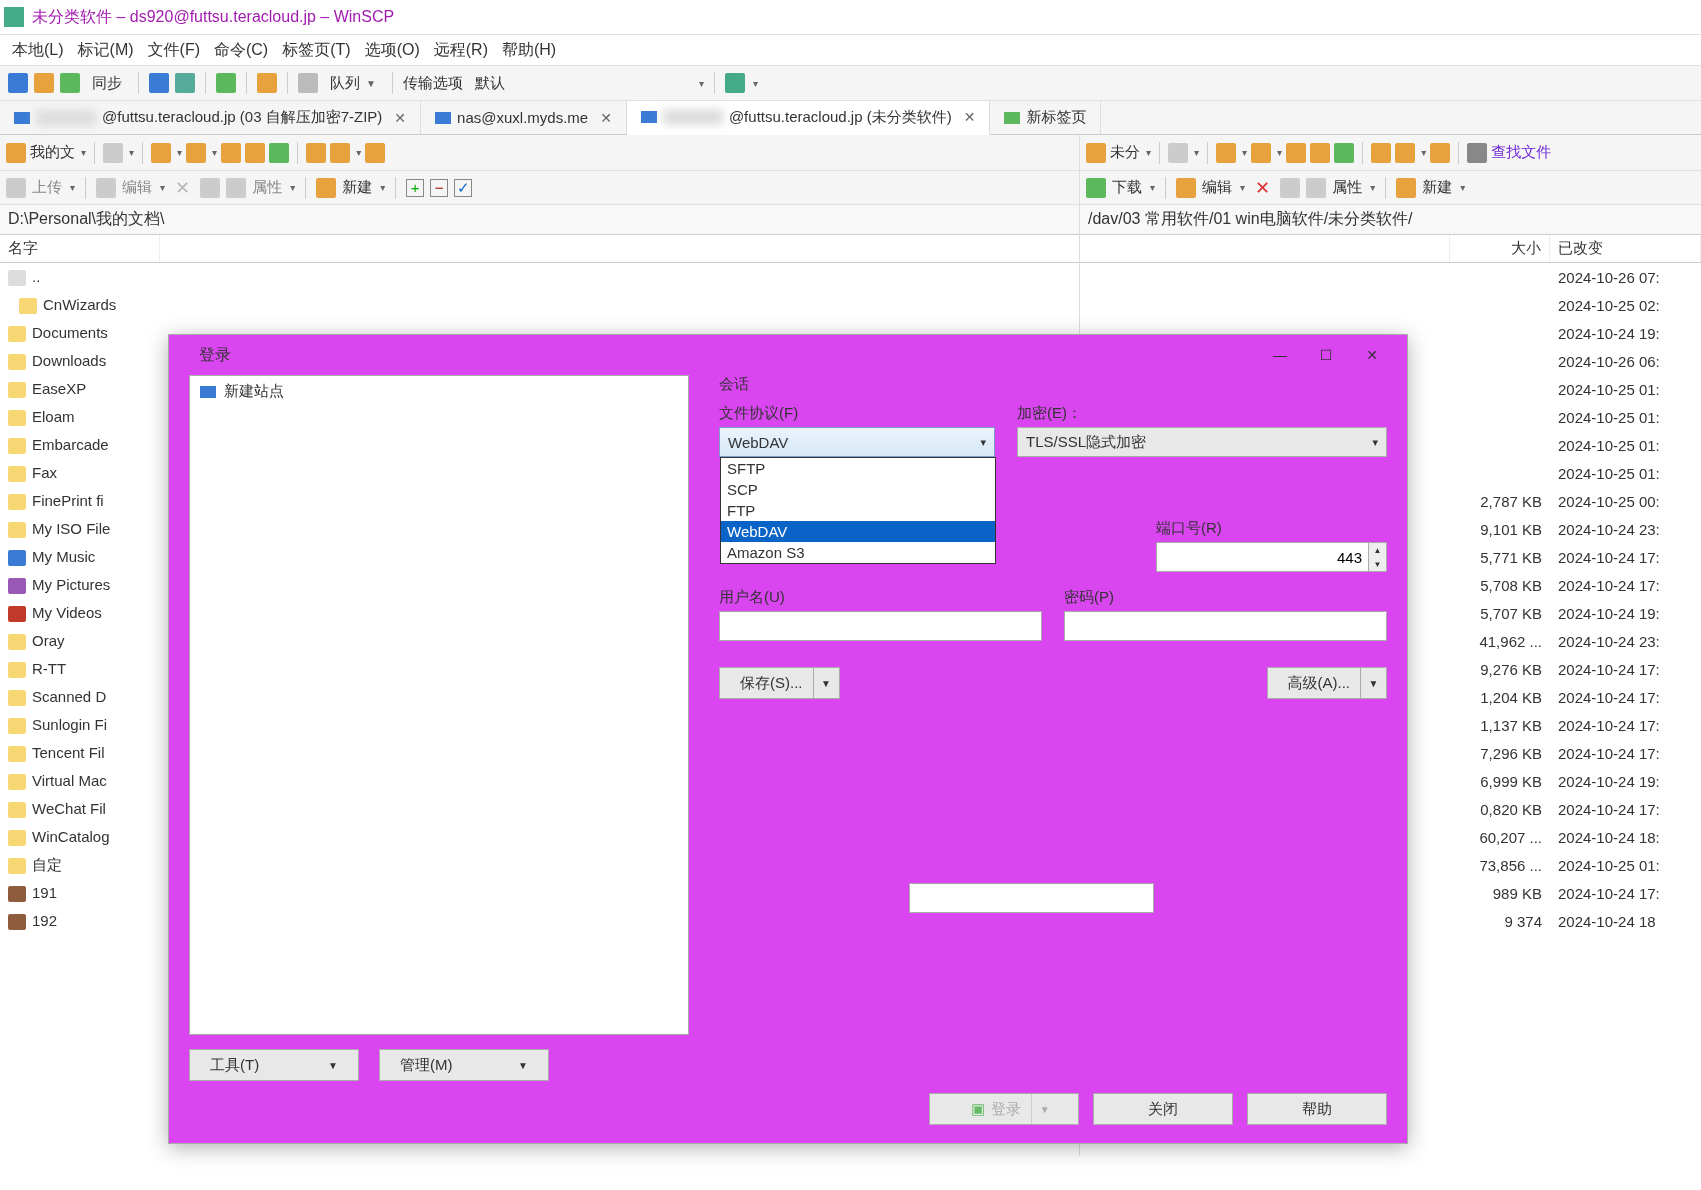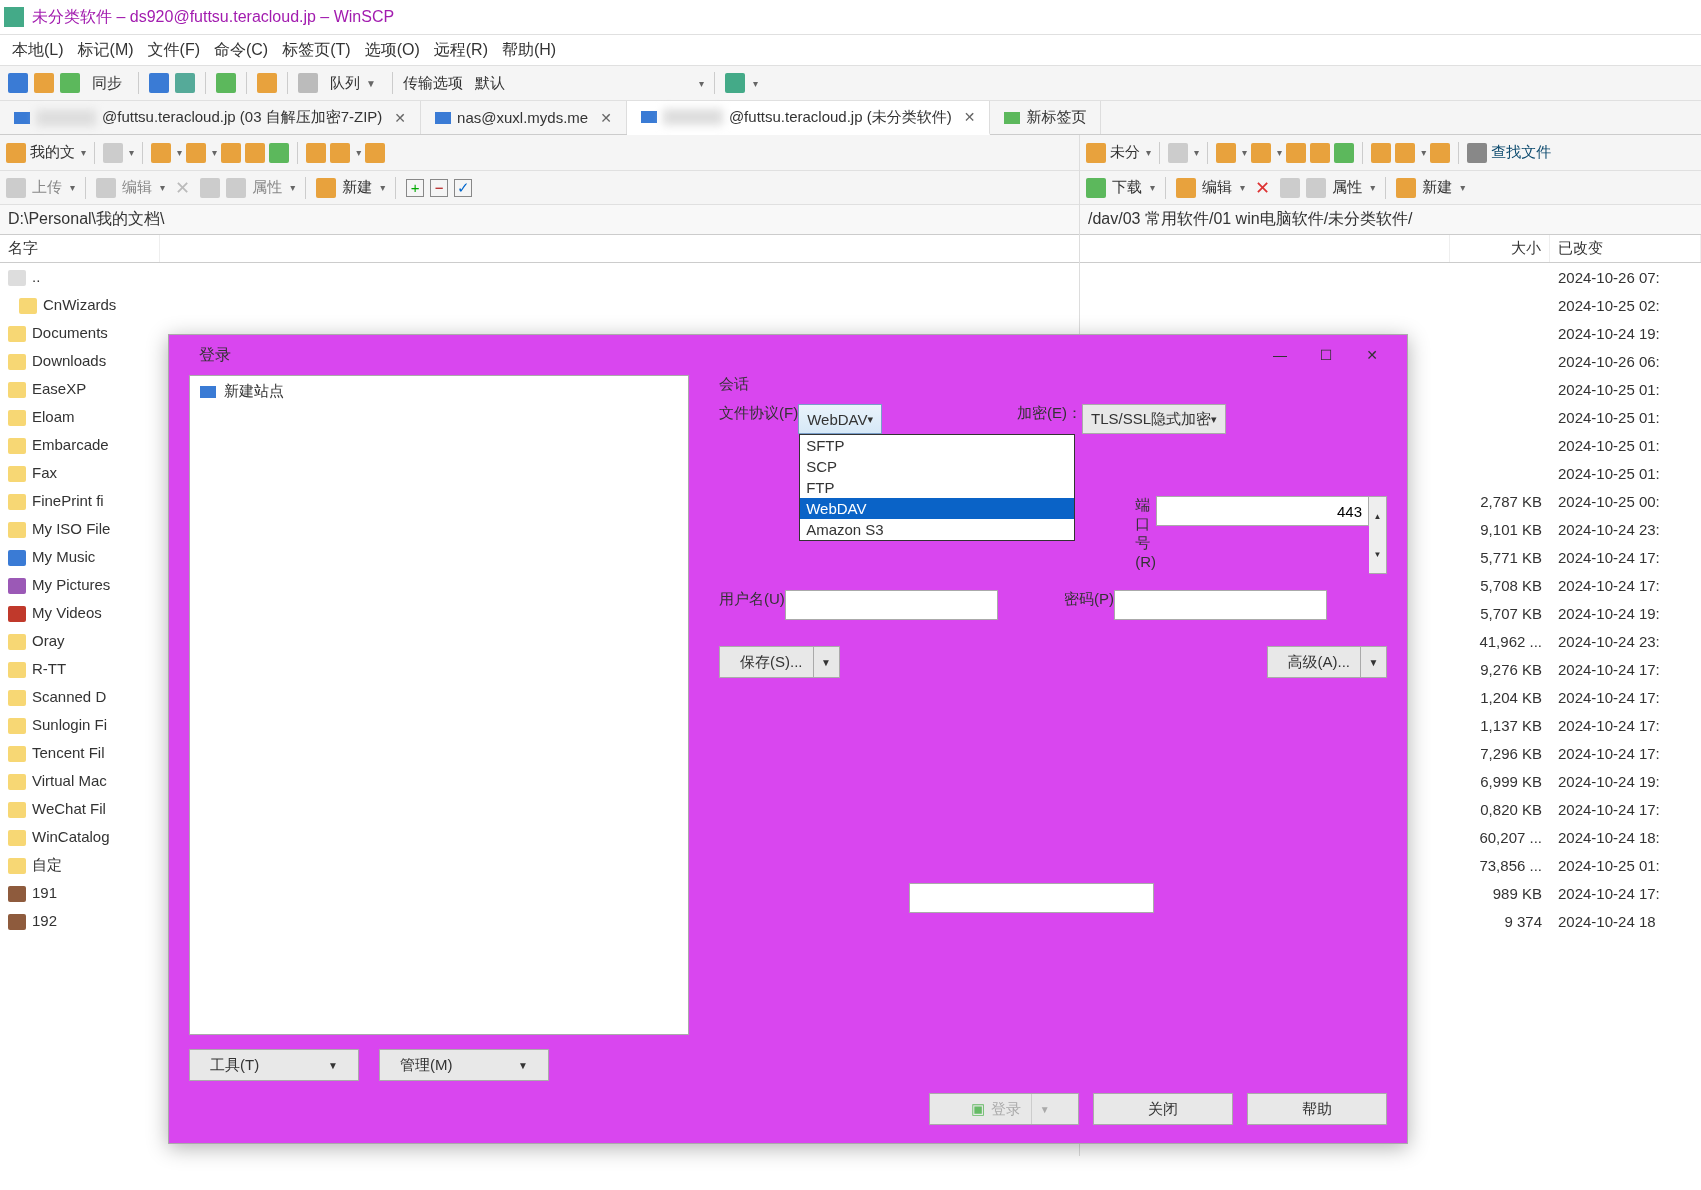--- a/index.html
+++ b/index.html
@@ -42,21 +42,21 @@
 .dialog { position: absolute; left: 168px; top: 334px; width: 1240px; height: 810px; background: #d946ef; border: 1px solid #aaa; box-shadow: 0 4px 20px rgba(0,0,0,0.3); display: flex; flex-direction: column; z-index: 100; }
 .dlg-title { height: 40px; display: flex; align-items: center; padding: 0 12px; font-size: 16px; }
 .dlg-title .spacer { flex: 1; }
 .dlg-title .winbtn { width: 46px; height: 32px; display: flex; align-items: center; justify-content: center; font-size: 14px; }
 .dlg-body { flex: 1; display: flex; padding: 0 20px 12px 20px; gap: 30px; }
 .dlg-left { width: 500px; display: flex; flex-direction: column; }
 .site-list { flex: 1; background: #fff; border: 1px solid #aaa; margin-bottom: 14px; }
 .site-item { padding: 6px 10px; display: flex; align-items: center; gap: 8px; font-size: 15px; }
 .dlg-right { flex: 1; display: flex; flex-direction: column; font-size: 15px; }
 .fieldrow { display: flex; gap: 22px; margin-bottom: 6px; }
-.fieldcol { flex: 1; display: flex; flex-direction: row; }
+.fieldcol { flex: 1; display: flex; flex-direction: column; }
 .fieldlabel { margin-bottom: 4px; }
 .combo { position: relative; height: 30px; border: 1px solid #7a9ec9; background: linear-gradient(#eaf3fb,#d6e8f7); display: flex; align-items: center; padding: 0 8px; font-size: 15px; }
 .combo .arrow { margin-left: auto; font-size: 11px; }
 .combo.gray { background: #e8e8e8; border-color: #aaa; }
 .textinput { height: 30px; border: 1px solid #aaa; background: #fff; padding: 12px 6px; font-size: 15px; }
 .spin { display: flex; }
 .spin input { flex: 1; text-align: right; padding-right: 6px; }
 .spin .spbtn { width: 18px; border: 1px solid #aaa; border-left: none; display: flex; flex-direction: column; }
 .spin .spbtn div { flex:1; font-size: 8px; display:flex; align-items:center; justify-content:center; background:#eee; }
 .dlg-dropdown { position: absolute; left: 0; top: 29px; width: 276px; background: #fff; border: 1px solid #333; z-index: 10; }
@@ -287,21 +287,21 @@
       <span class="tbicon orange"></span>
       <span class="tbicon orange"></span>
       <span class="tbicon green"></span>
       <span class="sep"></span>
       <span class="tbicon orange"></span>
       <span class="tbicon orange"></span>
         <span class="dd-arrow">▾</span>
       <span class="tbicon orange"></span>
       <span class="sep"></span>
       <span class="tbicon" style="background:#888"></span>
-      <span style="color:#0c4a6e">查找文件</span>
+      <span style="color:#6d28d9">查找文件</span>
     </div>
     <div class="pane-toolbar2">
       <span class="tbicon green"></span>
       <span style="color:#333">下载</span>
         <span class="dd-arrow">▾</span>
       <span class="sep"></span>
       <span class="tbicon orange"></span>
       <span style="color:#333">编辑</span>
         <span class="dd-arrow">▾</span>
       <span style="color:#d33;font-size:18px;margin:0 4px">✕</span>

